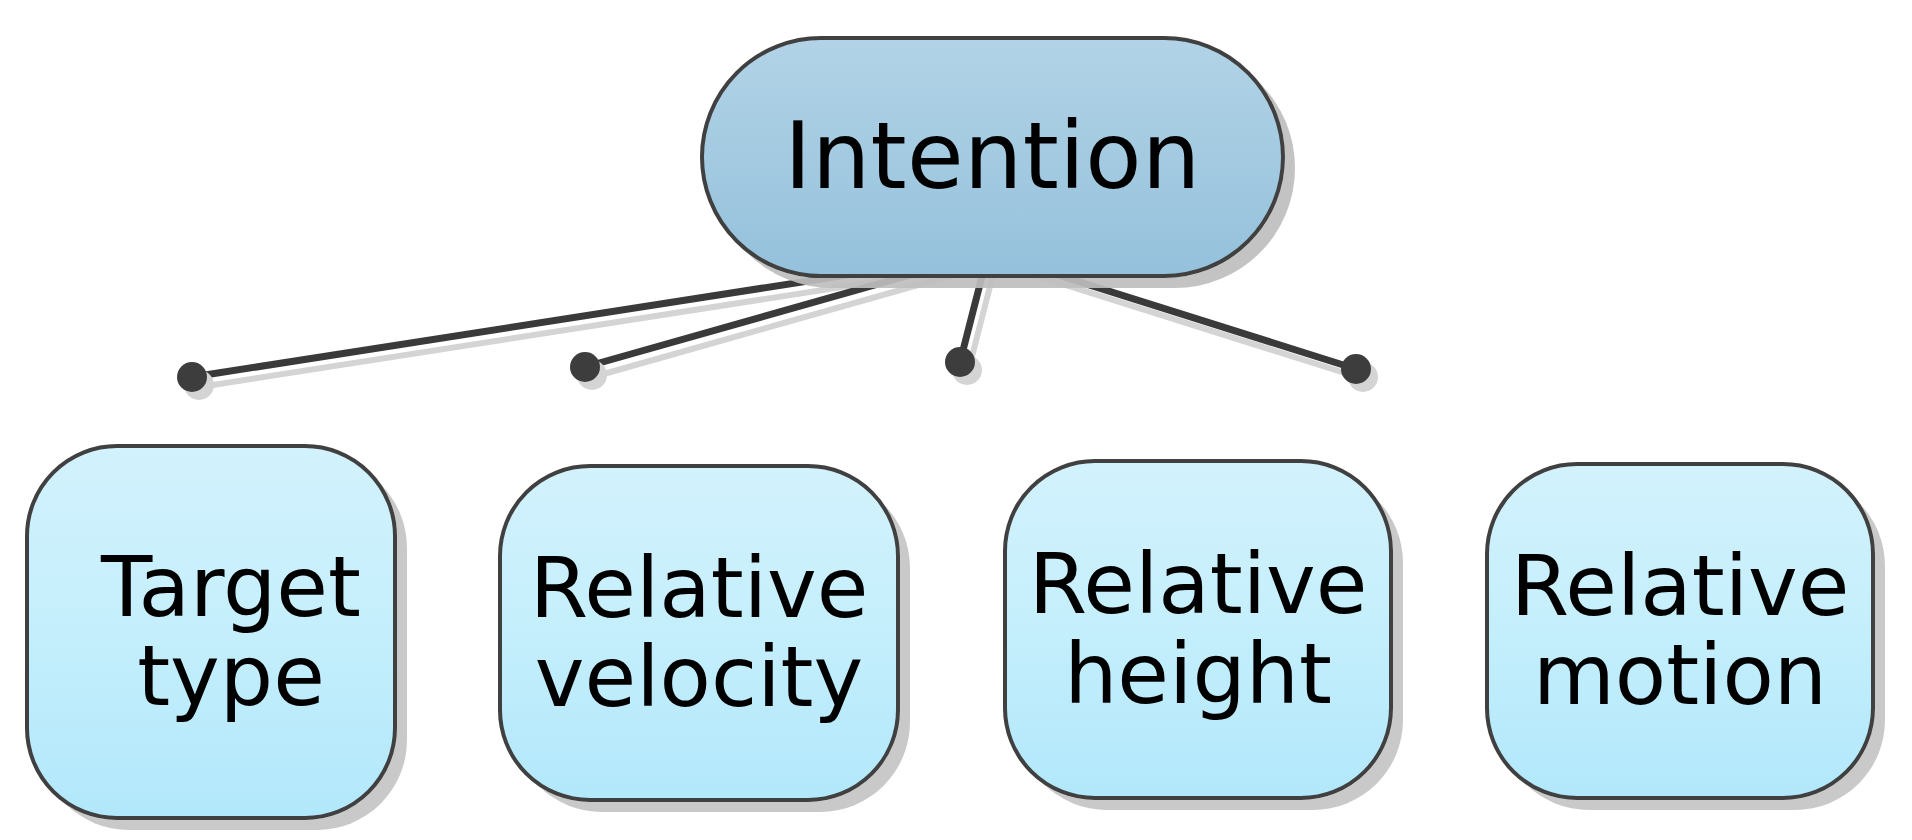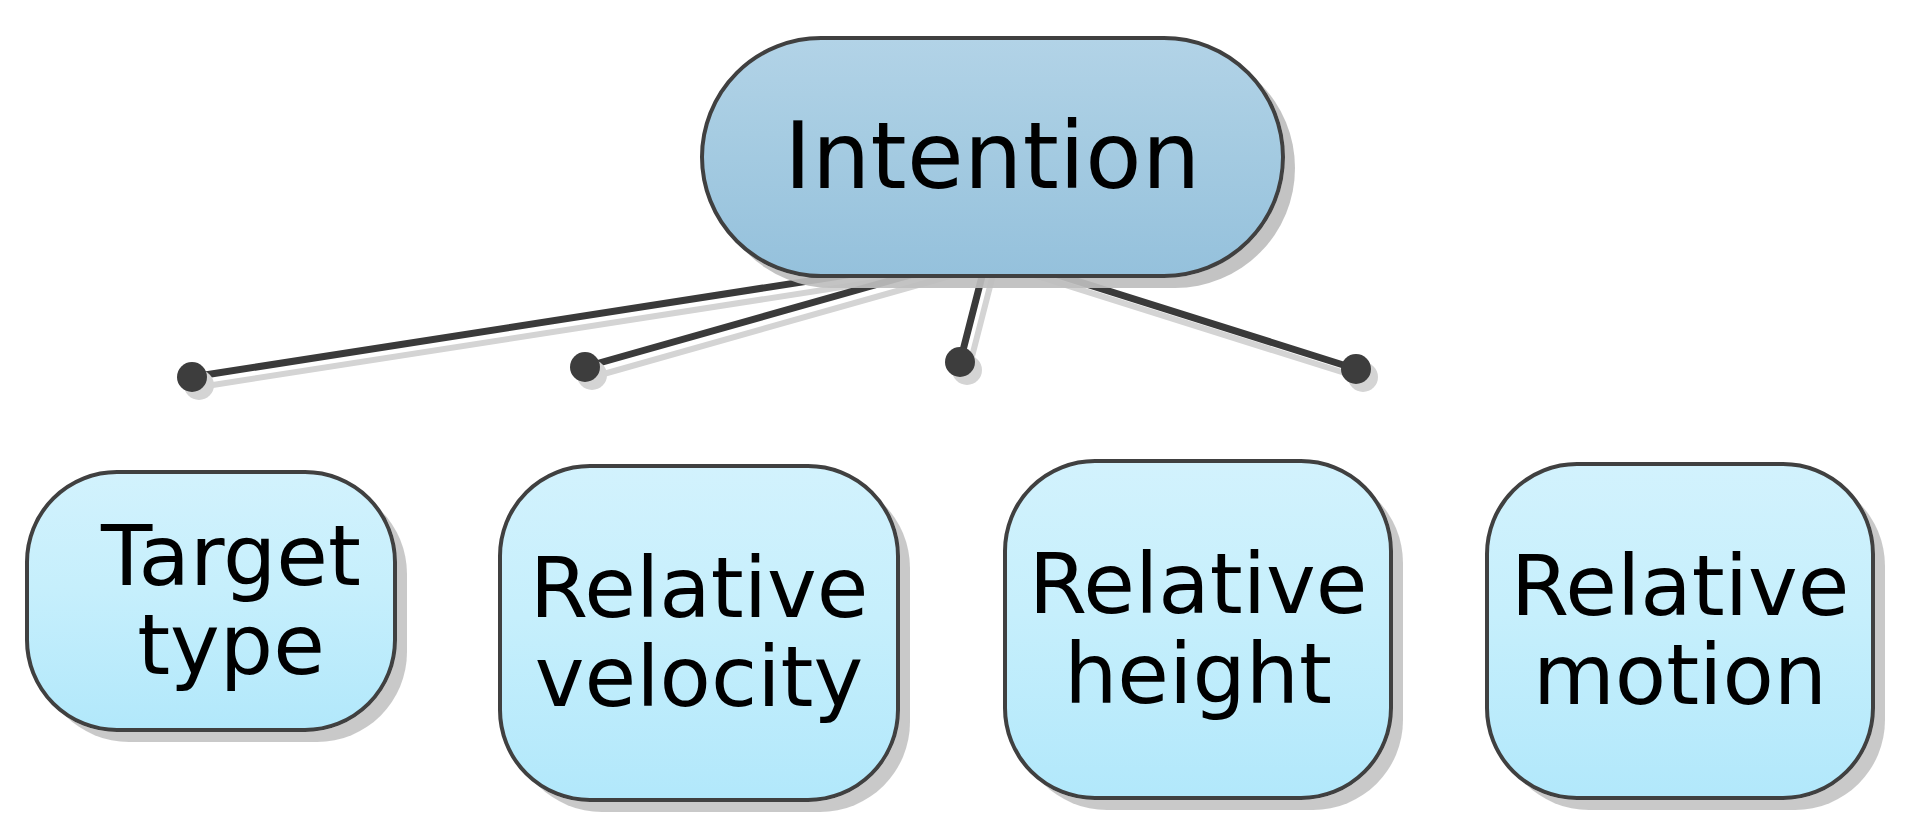--- a/index.html
+++ b/index.html
@@ -86,21 +86,21 @@
         <circle cx="960" cy="362" r="15" fill="#3d3d3d"></circle>
         <circle cx="1363" cy="377" r="15" fill="#d4d4d4"></circle>
         <circle cx="1356" cy="369" r="15" fill="#3d3d3d"></circle>
       </g>
   </svg>
 
   <div class="node node-root" style="left:700px; top:12px; width:585px; height:242px;margin-top:24px;">
     <span class="node-label">Intention</span>
   </div>
 
-  <div class="node node-leaf" style="left:25px; top:470px; width:372px; height:262px;padding-left:40px;">
+  <div class="node node-leaf" style="left:25px; top:444px; width:372px; height:376px;padding-left:40px;">
     <span class="node-label">Target
 type</span>
   </div>
 
   <div class="node node-leaf" style="left:498px; top:464px; width:402px; height:338px;">
     <span class="node-label">Relative
 velocity</span>
   </div>
 
   <div class="node node-leaf" style="left:1003px; top:459px; width:390px; height:341px;">

